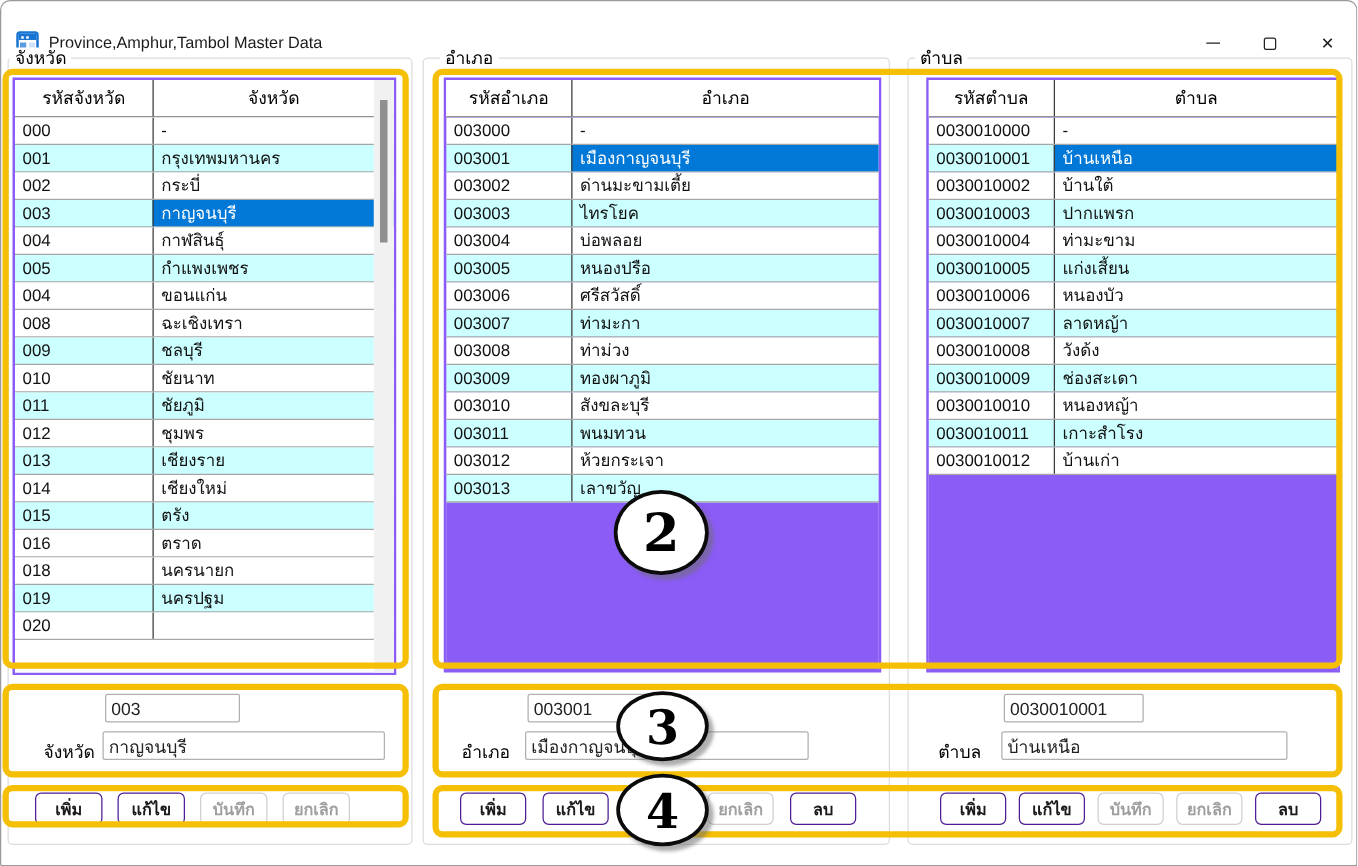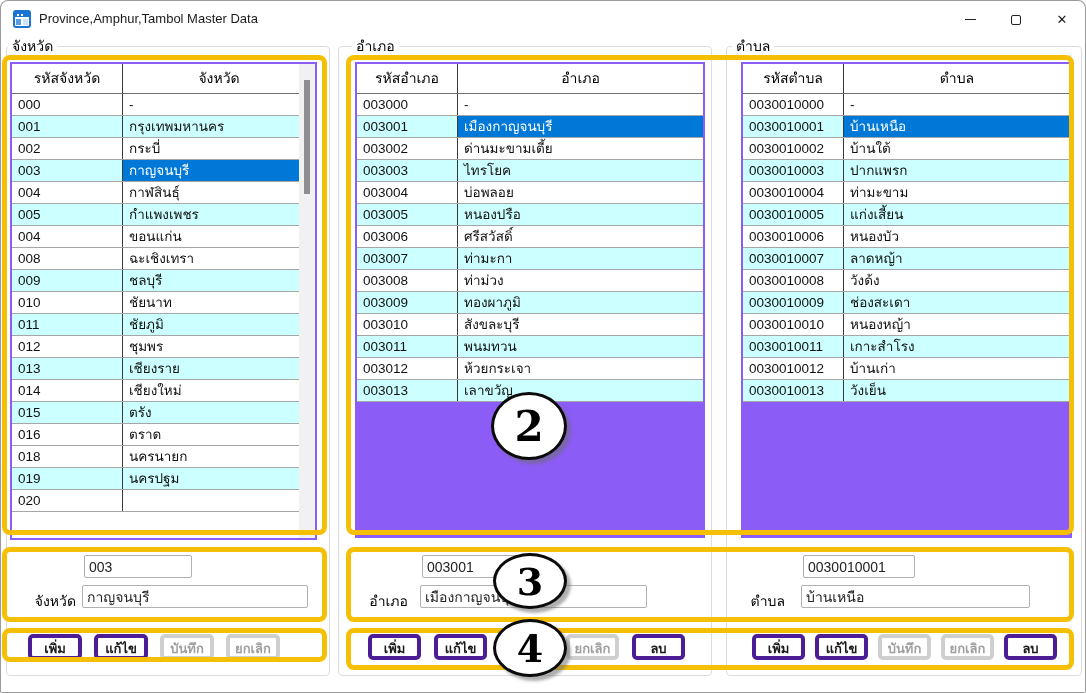--- a/index.html
+++ b/index.html
@@ -4,21 +4,21 @@
 <style>
   * { box-sizing: border-box; margin: 0; padding: 0; }
   html,body { background:#fff; }
   body { font-family: "Liberation Sans", sans-serif; }
   .window {
     position: relative; width: 1086px; height: 693px; background:#fff;
     box-shadow: inset 0 0 0 1px #9a9a9a; border-radius: 8px 8px 2px 2px;
     overflow: hidden; font-size: 13px; color:#111;
   }
   
-  .titlebar { position:absolute; left:0; top:1px; width:100%; height:36px; display:flex; align-items:center; }
+  .titlebar { position:absolute; left:0; top:16px; width:100%; height:36px; display:flex; align-items:center; }
   .app-icon { position:absolute; left:13px; top:9px; width:18px; height:18px; border:2px solid #1975D1; border-radius:3px; background:#fff; }
   .app-icon .bar { position:absolute; left:0; top:0; width:100%; height:5px; background:#1975D1; }
   .app-icon .dot { position:absolute; top:1.5px; width:2px; height:2px; background:#fff; }
   .app-icon .d1 { left:2px; } .app-icon .d2 { left:6px; }
   .app-icon .pane { position:absolute; left:1px; top:7px; width:5px; height:6px; background:#5a9ce0; }
   .app-icon .pane2 { position:absolute; left:8px; top:7px; width:5px; height:6px; background:#cfe2f7; }
   .title-text { position:absolute; left:39px; top:10px; font-size:13px; color:#1b1b1b; white-space:nowrap; }
   .win-controls { position:absolute; right:1px; top:1px; height:35px; display:flex; }
   .wc { width:46px; height:35px; display:flex; align-items:center; justify-content:center; cursor:default; }
   .glyph-min { width:11px; height:1px; background:#222; }
@@ -55,21 +55,21 @@
                  font-family:"Liberation Sans",sans-serif; font-size:14px; color:#222; padding:0 4px; z-index:2; }
   .field-label { position:absolute; height:18px; font-size:14px; color:#000; text-align:right; z-index:2; }
   #p-code { left:84px; top:555px; width:108px; }  #p-lbl { left:8px;   top:590px; width:68px; }  #p-name { left:82px;  top:585px; width:226px; }
   #a-code { left:422px; top:555px; width:110px; } #a-lbl { left:348px; top:590px; width:60px; }  #a-name { left:420px; top:585px; width:227px; }
   #t-code { left:803px; top:555px; width:112px; } #t-lbl { left:731px; top:590px; width:54px; }  #t-name { left:801px; top:585px; width:229px; }
   
   .btnrow { position:absolute; top:634px; height:26px; display:flex; z-index:2; }
   #btns-province { left:28px;  gap:12px; }
   #btns-amphur   { left:368px; gap:13px; }
   #btns-tambol   { left:752px; gap:10px; }
-  .btn { height:26px; background:#fff; border:4px solid #4c1d95; border-radius:5px;
+  .btn { height:26px; background:#fff; border:1px solid #4c1d95; border-radius:5px;
          font-family:"Liberation Sans",sans-serif; font-size:13px; font-weight:bold; color:#1a1a1a; cursor:default;text-align:center; }
   #btns-province .btn { width:54px; } #btns-amphur .btn, #btns-tambol .btn { width:53px; }
   .btn.disabled { color:#9f9f9f; border-color:#cfcfcf; }
   
   .ann-rect { position:absolute; border:5px solid #F5BF05; border-radius:8px; z-index:4; pointer-events:none; }
   #y2a { left:2px;   top:55px;  width:325px; height:480px; }
   #y2b { left:346px; top:55px;  width:728px; height:480px; }
   #y3a { left:2px;   top:547px; width:325px; height:75px; }
   #y3b { left:346px; top:547px; width:728px; height:75px; }
   #y4a { left:2px;   top:628px; width:325px; height:34px; }
@@ -321,24 +321,20 @@
           <div class="cell namec">หนองหญ้า</div>
         </div>
         <div class="trow alt">
           <div class="cell codec">0030010011</div>
           <div class="cell namec">เกาะสำโรง</div>
         </div>
         <div class="trow">
           <div class="cell codec">0030010012</div>
           <div class="cell namec">บ้านเก่า</div>
         </div>
-        <div class="trow alt">
-          <div class="cell codec">0030010013</div>
-          <div class="cell namec">วังเย็น</div>
-        </div>
       </div>
   </div>
 
   <input class="field-input" id="p-code" value="003" style="">
   <div class="field-label" id="p-lbl">จังหวัด</div>
   <input class="field-input" id="p-name" value="กาญจนบุรี" style="">
 
   <input class="field-input" id="a-code" value="003001" style="">
   <div class="field-label" id="a-lbl">อำเภอ</div>
   <input class="field-input" id="a-name" value="เมืองกาญจนบุรี" style="">

